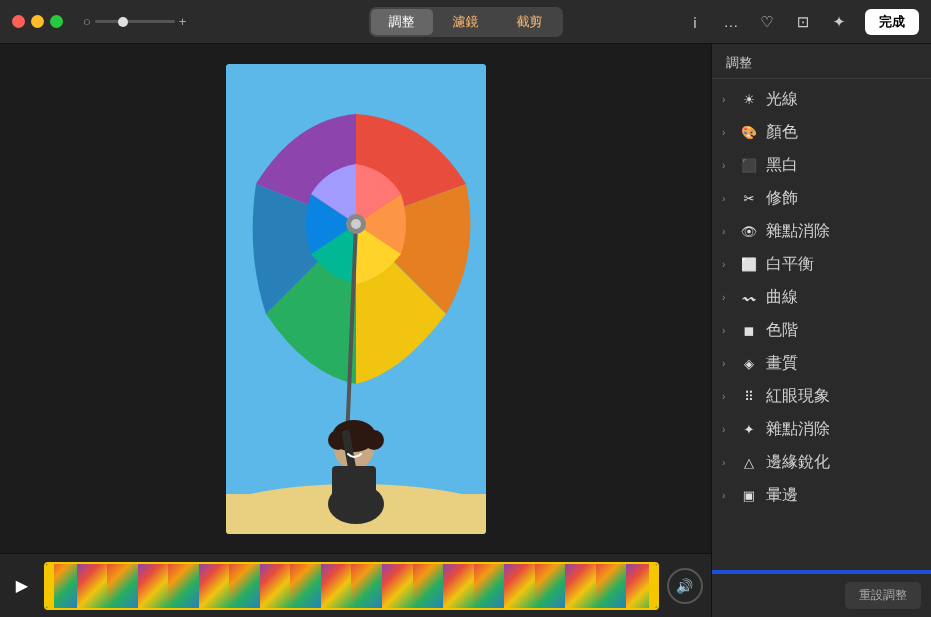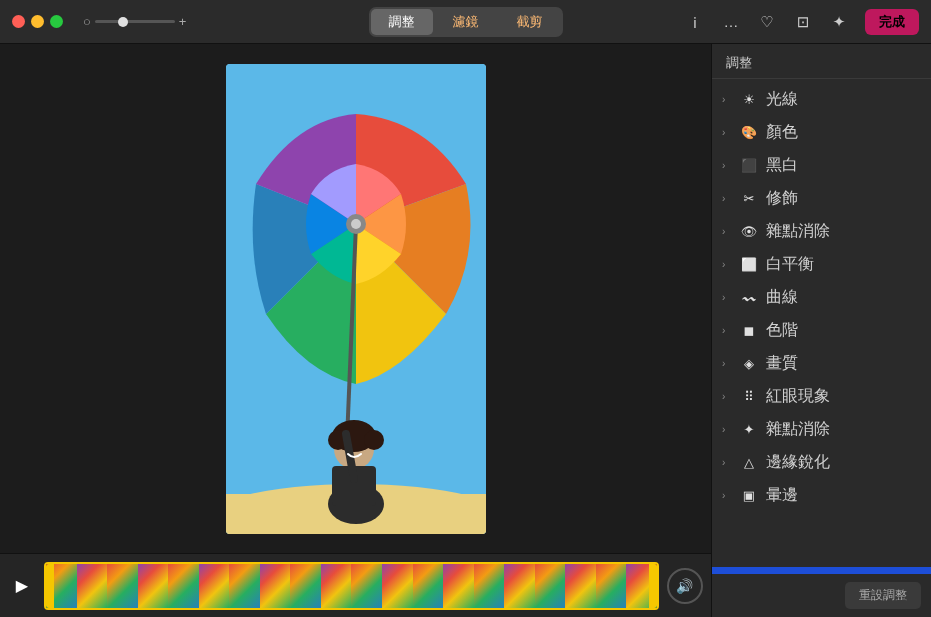--- a/index.html
+++ b/index.html
@@ -101,21 +101,21 @@
       width: 20px;
       height: 20px;
       display: flex;
       align-items: center;
       justify-content: center;
       color: #ccc;
       font-size: 15px;
       cursor: pointer;
     }
     .done-btn {
-      background: #be185d;
+      background: #ffffff;
       color: #000;
       border: none;
       border-radius: 6px;
       padding: 4px 14px;
       font-size: 13px;
       font-weight: 600;
       cursor: pointer;
     }
 
     
@@ -262,21 +262,21 @@
       align-items: center;
       justify-content: center;
       font-size: 13px;
     }
     .adj-label {
       font-size: 16px;
       color: #d0d0d0;
     }
     .panel-footer {
       padding: 8px 10px;
-      border-top: 7px solid #1d4ed8;
+      border-top: 4px solid #1d4ed8;
       display: flex;
       justify-content: flex-end;
     }
     .reset-btn {
       background: #3a3a3a;
       color: #aaa;
       border: none;
       border-radius: 5px;
       padding: 5px 14px;
       font-size: 12px;

